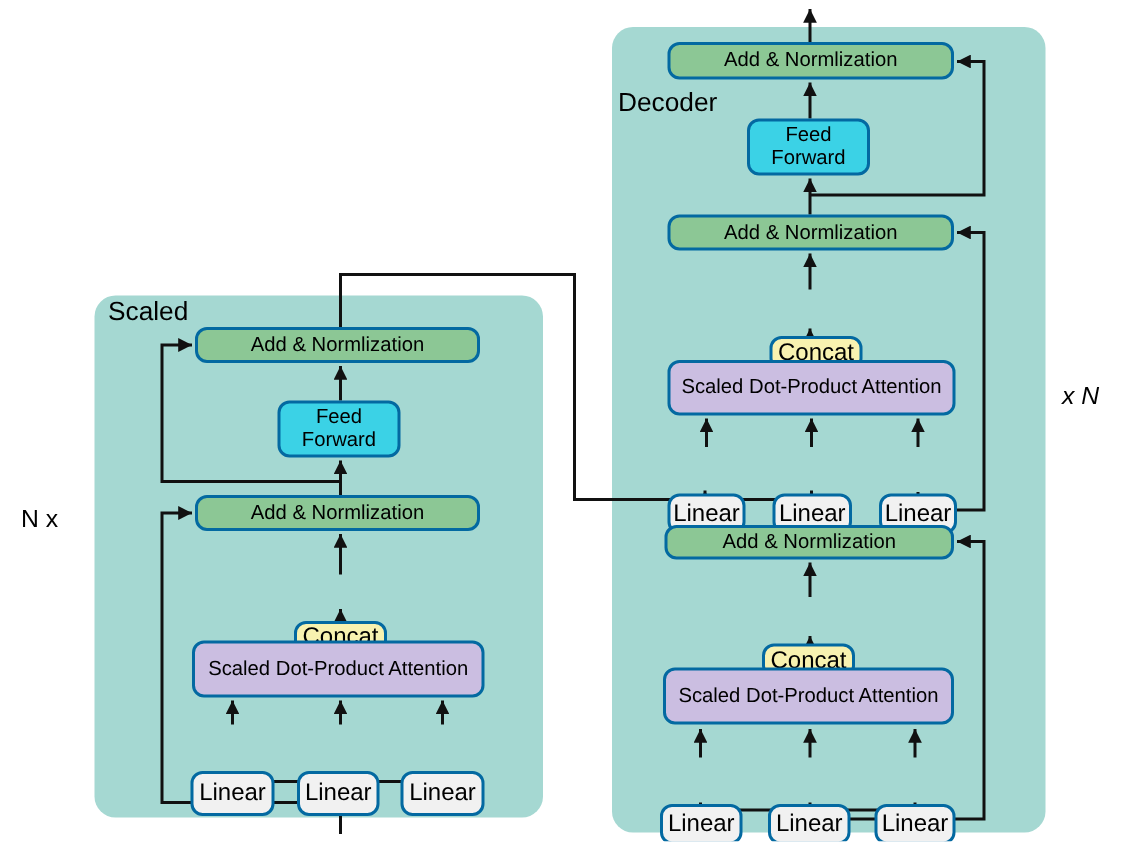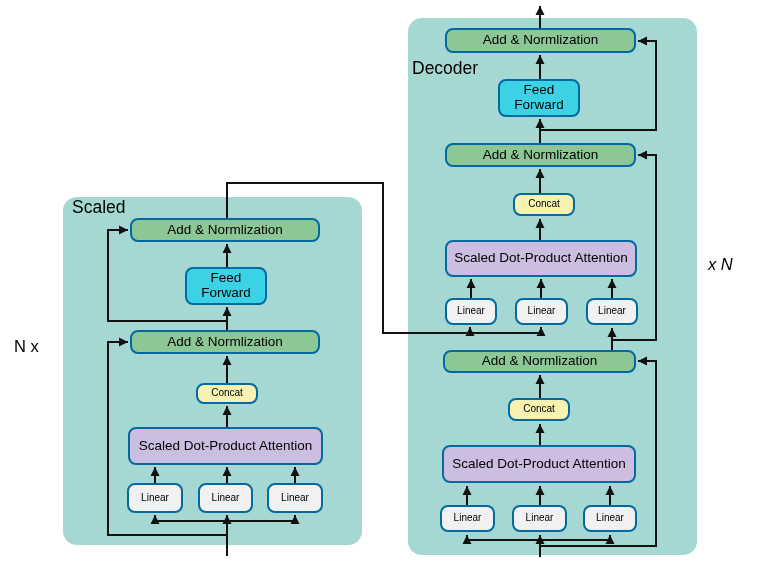--- a/index.html
+++ b/index.html
@@ -8,21 +8,21 @@
     font-family:"Liberation Sans", sans-serif; color:#000; overflow:hidden;
   }
   .panel { position:absolute; border-radius:14px; z-index:1; }
   .lines { position:absolute; left:0; top:0; z-index:2; }
   .box {
     position:absolute; z-index:3; box-sizing:border-box;
     border:2px solid #0369a1; border-radius:8px;
     display:flex; align-items:center; justify-content:center;
     text-align:center; font-size:13.5px; line-height:1.08; padding:1px 3px;
   }
-  .box.small { font-size:10px; border-radius:8px; }
+  .box.small { font-size:16px; border-radius:8px;margin-top:31px; }
   .panel-title { position:absolute; z-index:3; font-size:17.5px; }
   .mult { position:absolute; z-index:3; font-size:16.5px; }
 </style>
 </head>
 <body>
 
 <div class="stage">
 
   <div class="panel" style="left: 63px; top: 197px; width: 299px; height: 348px; background-color: rgb(165, 216, 210);"></div>
   <div class="panel" style="left: 408px; top: 18px; width: 289px; height: 537px; background-color: rgb(165, 216, 210);"></div>

